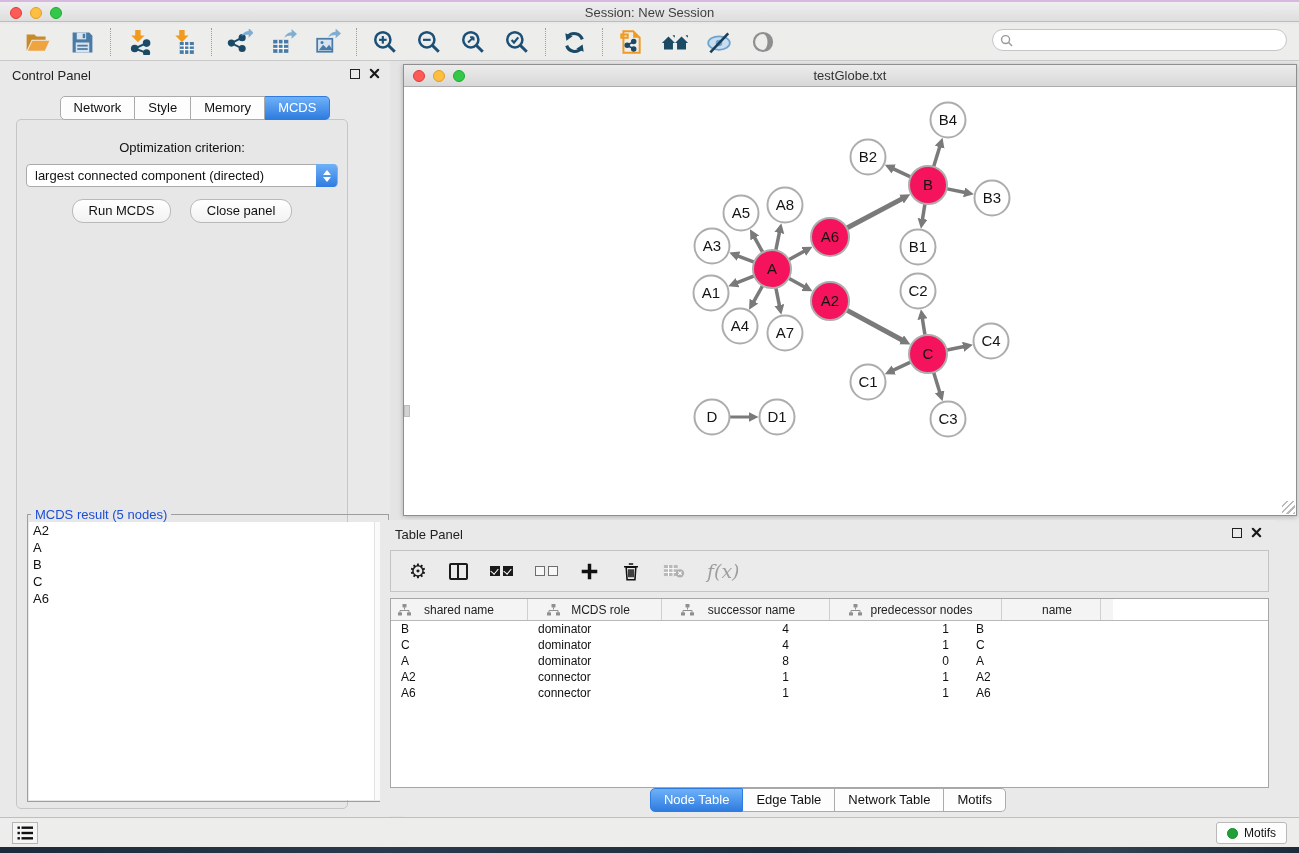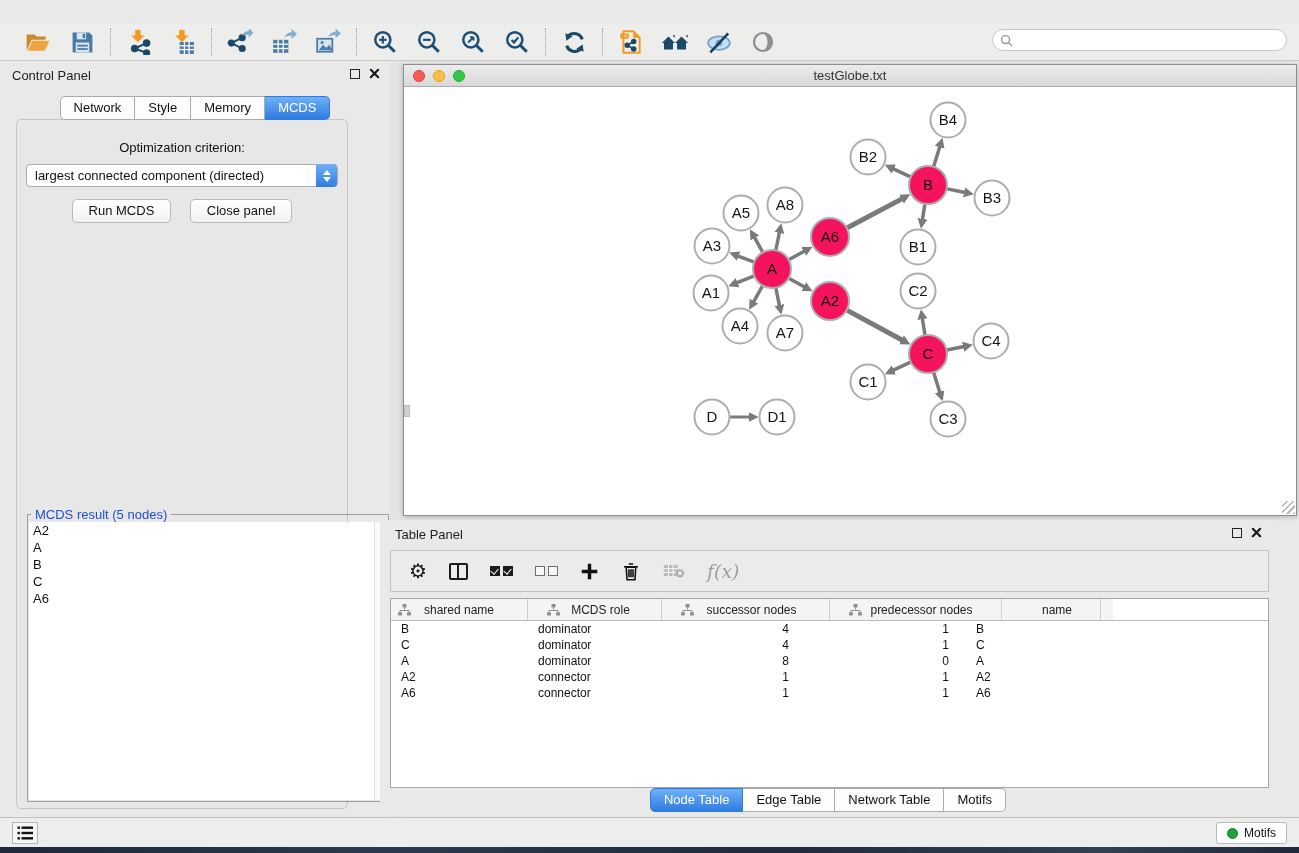--- a/index.html
+++ b/index.html
@@ -47,21 +47,21 @@
     border:1px solid #C6C6C6; border-radius:5px; background:#E7E7E7; }
   #opt-label { margin-top:20px; text-align:center; font-size:13px; color:#111; }
   #criterion-select { position:relative; margin:9px auto 0; width:312px; height:23px; background:#fff;
     border:1px solid #ABABAB; border-radius:4px; font-size:13px; color:#111; line-height:21px; padding-left:8px; }
   #criterion-select .stepper { position:absolute; right:0; top:-1px; width:21px; height:23px; border-radius:0 4px 4px 0;
     background:linear-gradient(#6FB1F8,#2F7CE0); display:flex; flex-direction:column; align-items:center; justify-content:center; gap:2px; }
   .chev-up { width:0; height:0; border-left:4px solid transparent; border-right:4px solid transparent; border-bottom:5px solid #fff; }
   .chev-dn { width:0; height:0; border-left:4px solid transparent; border-right:4px solid transparent; border-top:5px solid #fff; }
   #cp-buttons { margin-top:12px; text-align:center; }
   .mac-btn { display:inline-block; padding:3px 16px 4px; background:linear-gradient(#FFFFFF,#F2F2F2);
-    border:1px solid #B9B9B9; border-radius:5px; font-size:13px; color:#111; margin:0 7px; }
+    border:1px solid #B9B9B9; border-radius:11px; font-size:13px; color:#111; margin:0 7px; }
 
   #result-fieldset { position:absolute; left:10px; top:394px; width:362px; height:288px;
     border:1px solid #9E9E9E; }
   #result-legend { position:absolute; left:3px; top:-8px; background:#E7E7E7; padding:0 4px; font-size:13px; color:#1d4ed8; }
   #result-list { position:absolute; left:1px; top:7px; right:1px; bottom:1px; background:#fff; overflow:hidden; }
   #result-list .item { font-size:13px; color:#111; padding:1px 0 1px 4px; line-height:15px; }
   #result-scroll { position:absolute; right:1px; top:7px; width:13px; bottom:1px; background:#FAFAFA; border-left:1px solid #E2E2E2; }
 
   
   #divider { position:absolute; left:390px; top:61px; width:13px; height:756px; background:#E4E4E4; }
@@ -115,20 +115,28 @@
   #memory-dot { width:11px; height:11px; border-radius:50%; background:#21A038; border:1px solid #168A2B; }
 
   #desktop-strip { position:absolute; left:0; top:847px; width:1299px; height:6px;
     background:linear-gradient(90deg,#1C2A3A,#2A3A4C 30%,#1E2C3C 60%,#32414F 85%,#1C2A3A); }
 </style>
 </head>
 <body>
 
 <div id="app">
 
+  <div id="titlebar">
+    <div class="lights">
+      <div class="light red"></div>
+      <div class="light yellow"></div>
+      <div class="light green"></div>
+    </div>
+    <div class="title">Session: New Session</div>
+  </div>
 
   <div id="toolbar">
     <div class="tb-group">
       <div class="tb-btn">
         <svg width="26" height="26" viewBox="0 0 24 24">
             <path fill="#C98A2B" d="M1.5 20V5h7.2l2 2h8.3v3H6.2L1.5 20z"></path>
             <path fill="#EFA43F" d="M2.6 20l4.2-9.2h15.7L18.3 20z"></path>
           </svg>
       </div>
       <div class="tb-btn">
@@ -540,21 +548,21 @@
           </div>
           <div class="th-cell" style="width: 156px;">
             <svg class="hier" width="13" height="12" viewBox="0 0 13 12">
               <g fill="#8F8F8F">
                 <rect x="4.5" y="0" width="4" height="3.4" rx="0.6"></rect>
                 <rect x="0" y="8.2" width="4" height="3.4" rx="0.6"></rect>
                 <rect x="9" y="8.2" width="4" height="3.4" rx="0.6"></rect>
               </g>
               <path d="M6.5 3.4v2.1M2 8.2V6.5h9v1.7M6.5 5.5v0" stroke="#8F8F8F" stroke-width="1" fill="none"></path>
             </svg>
-            <span>successor nodes</span>
+            <span>successor name</span>
           </div>
           <div class="th-cell" style="width: 160px;">
             <svg class="hier" width="13" height="12" viewBox="0 0 13 12">
               <g fill="#8F8F8F">
                 <rect x="4.5" y="0" width="4" height="3.4" rx="0.6"></rect>
                 <rect x="0" y="8.2" width="4" height="3.4" rx="0.6"></rect>
                 <rect x="9" y="8.2" width="4" height="3.4" rx="0.6"></rect>
               </g>
               <path d="M6.5 3.4v2.1M2 8.2V6.5h9v1.7M6.5 5.5v0" stroke="#8F8F8F" stroke-width="1" fill="none"></path>
             </svg>

